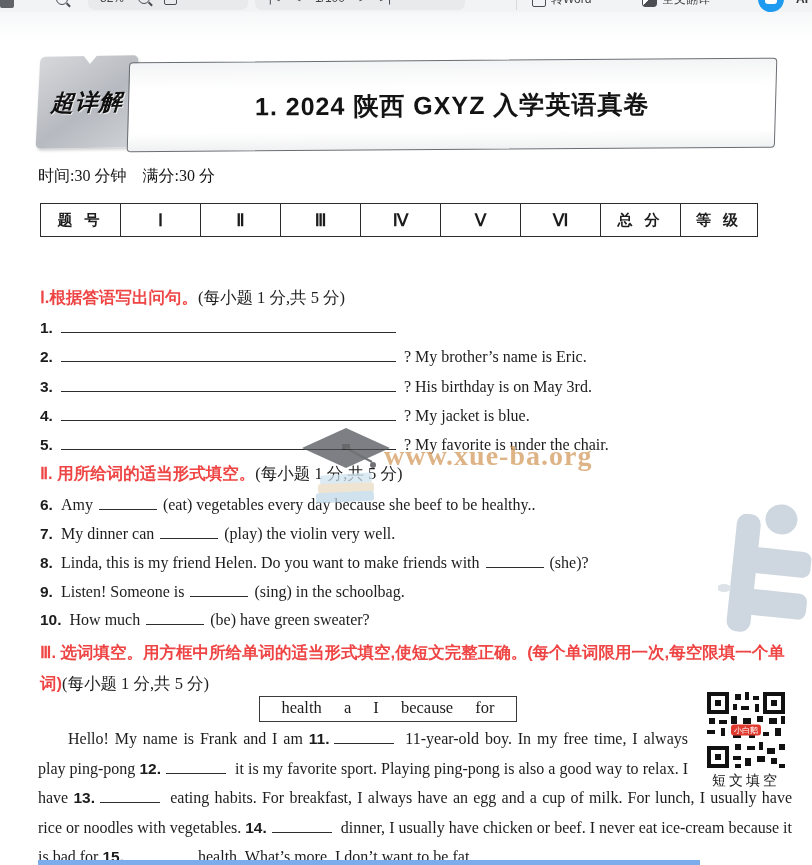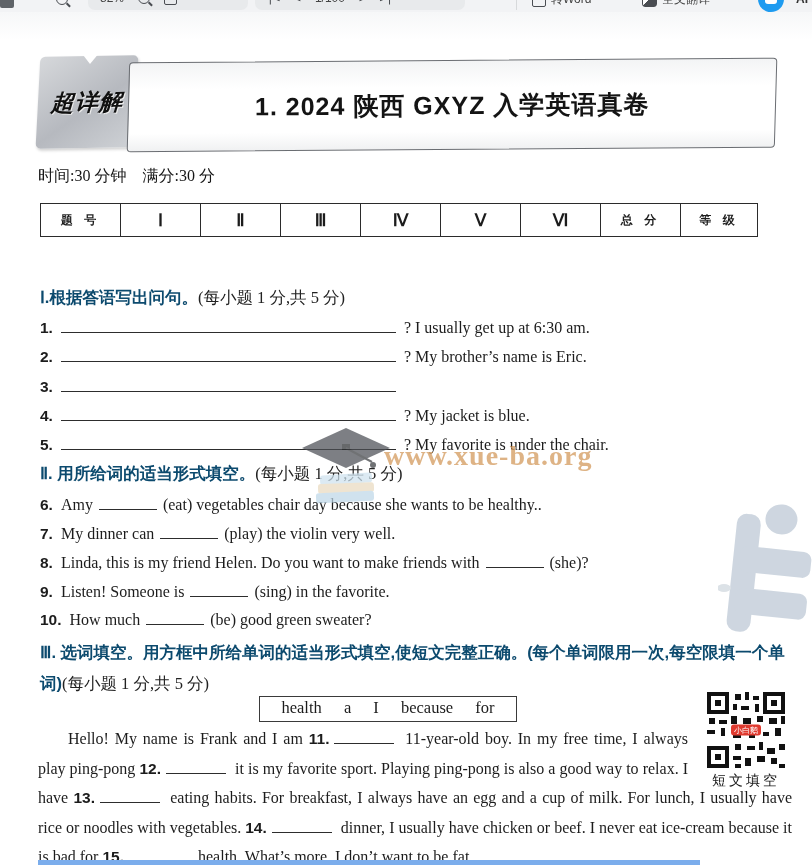--- a/index.html
+++ b/index.html
@@ -44,26 +44,26 @@
 
   
   .meta-row{position:absolute;left:38px;top:166px;width:722px;display:flex;justify-content:space-between;align-items:baseline;}
   .meta-time{font-size:16px;color:#161616;}
   .meta-answer{font-size:15px;font-weight:bold;color:#101010;font-family:"Liberation Sans", sans-serif;}
   .answer-arrow{display:inline-block;margin-right:2px;color:#000;}
 
   
   .score-table{position:absolute;left:40px;top:203px;border-collapse:collapse;table-layout:fixed;width:717px;}
   .score-table td{border:1.5px solid #2b2b2b;height:30px;text-align:center;vertical-align:middle;}
-  .cell-cn{font-family:"Liberation Sans", sans-serif;font-weight:bold;font-size:12px;letter-spacing:4px;}
+  .cell-cn{font-family:"Liberation Sans", sans-serif;font-weight:bold;font-size:15px;letter-spacing:4px;}
   .cell-roman{font-family:"Liberation Serif", serif;font-weight:600;font-size:17px;}
 
   
   .sec-heading{position:absolute;left:40px;font-size:16.5px;}
-  .h-bold{font-family:"Liberation Sans", sans-serif;font-weight:bold;color:#0c4a6e;}
+  .h-bold{font-family:"Liberation Sans", sans-serif;font-weight:bold;color:#ef4444;}
   .h-note{font-family:"Liberation Serif", serif;font-weight:normal;color:#222;}
   .q-row{position:absolute;left:40px;height:29px;display:flex;align-items:baseline;font-size:16px;white-space:nowrap;}
   .q-num{font-family:"Liberation Sans", sans-serif;font-weight:bold;font-size:15.5px;margin-right:8px;}
   .blank{display:inline-block;border-bottom:1.2px solid #2d2d2d;height:14px;}
   .blank-long{width:335px;}
   .blank-short{width:58px;margin:0 6px;}
   .q-answer{margin-left:8px;}
   .q-text{white-space:nowrap;}
 
   .sec3-heading{position:absolute;left:40px;top:637px;width:764px;font-size:16.5px;line-height:31px;}
@@ -175,30 +175,30 @@
 </tbody>
   </table>
 
 <div class="sec-heading" style="top:287px;">
   <span class="h-bold">Ⅰ.根据答语写出问句。</span><span class="h-note">(每小题 1 分,共 5 分)</span>
 </div>
 
 <div class="q-row" style="top:318px;">
   <span class="q-num">1.</span>
   <span class="blank blank-long"></span>
-  <span class="q-answer">?  I usually get up at 6:30 am.</span>
 </div>
 <div class="q-row" style="top:347px;">
   <span class="q-num">2.</span>
   <span class="blank blank-long"></span>
   <span class="q-answer">?  My brother’s name is Eric.</span>
 </div>
 <div class="q-row" style="top:377px;">
   <span class="q-num">3.</span>
   <span class="blank blank-long"></span>
+  <span class="q-answer">?  His birthday is on May 3rd.</span>
 </div>
 <div class="q-row" style="top:406px;">
   <span class="q-num">4.</span>
   <span class="blank blank-long"></span>
   <span class="q-answer">?  My jacket is blue.</span>
 </div>
 <div class="q-row" style="top:435px;">
   <span class="q-num">5.</span>
   <span class="blank blank-long"></span>
   <span class="q-answer">?  My favorite is under the chair.</span>
@@ -219,48 +219,48 @@
 
 <div class="sec-heading" style="top:463px;">
   <span class="h-bold">Ⅱ. 用所给词的适当形式填空。</span><span class="h-note">(每小题 1 分,共 5 分)</span>
 </div>
 
 <div class="q-row" style="top:495px;">
   <span class="q-num">6.</span>
   <span class="q-text">Amy</span>
   <span class="blank blank-short"></span>
   <span class="q-text">(eat)</span>&nbsp;
-  <span class="q-text">vegetables chair day because she wants to be healthy..</span>
+  <span class="q-text">vegetables every day because she beef to be healthy..</span>
 </div>
 <div class="q-row" style="top:524px;">
   <span class="q-num">7.</span>
   <span class="q-text">My dinner can</span>
   <span class="blank blank-short"></span>
   <span class="q-text">(play)</span>&nbsp;
   <span class="q-text">the violin very well.</span>
 </div>
 <div class="q-row" style="top:553px;">
   <span class="q-num">8.</span>
   <span class="q-text">Linda, this is my friend Helen. Do you want to make friends with</span>
   <span class="blank blank-short"></span>
   <span class="q-text">(she)?</span>
 </div>
 <div class="q-row" style="top:582px;">
   <span class="q-num">9.</span>
   <span class="q-text">Listen! Someone is</span>
   <span class="blank blank-short"></span>
   <span class="q-text">(sing)</span>&nbsp;
-  <span class="q-text">in the favorite.</span>
+  <span class="q-text">in the schoolbag.</span>
 </div>
 <div class="q-row" style="top:610px;">
   <span class="q-num">10.</span>
   <span class="q-text">How much</span>
   <span class="blank blank-short"></span>
   <span class="q-text">(be)</span>&nbsp;
-  <span class="q-text">good green sweater?</span>
+  <span class="q-text">have green sweater?</span>
 </div>
 
 <div class="side-blob">
   <svg width="94" height="138" viewBox="0 0 94 138">
     <g fill="#c6d0db" transform="rotate(6 47 69)">
       <ellipse cx="58" cy="16" rx="16" ry="15"></ellipse>
       <rect x="14" y="14" width="24" height="118" rx="10"></rect>
       <rect x="20" y="46" width="72" height="26" rx="8"></rect>
       <rect x="20" y="88" width="72" height="26" rx="8"></rect>
     </g>

